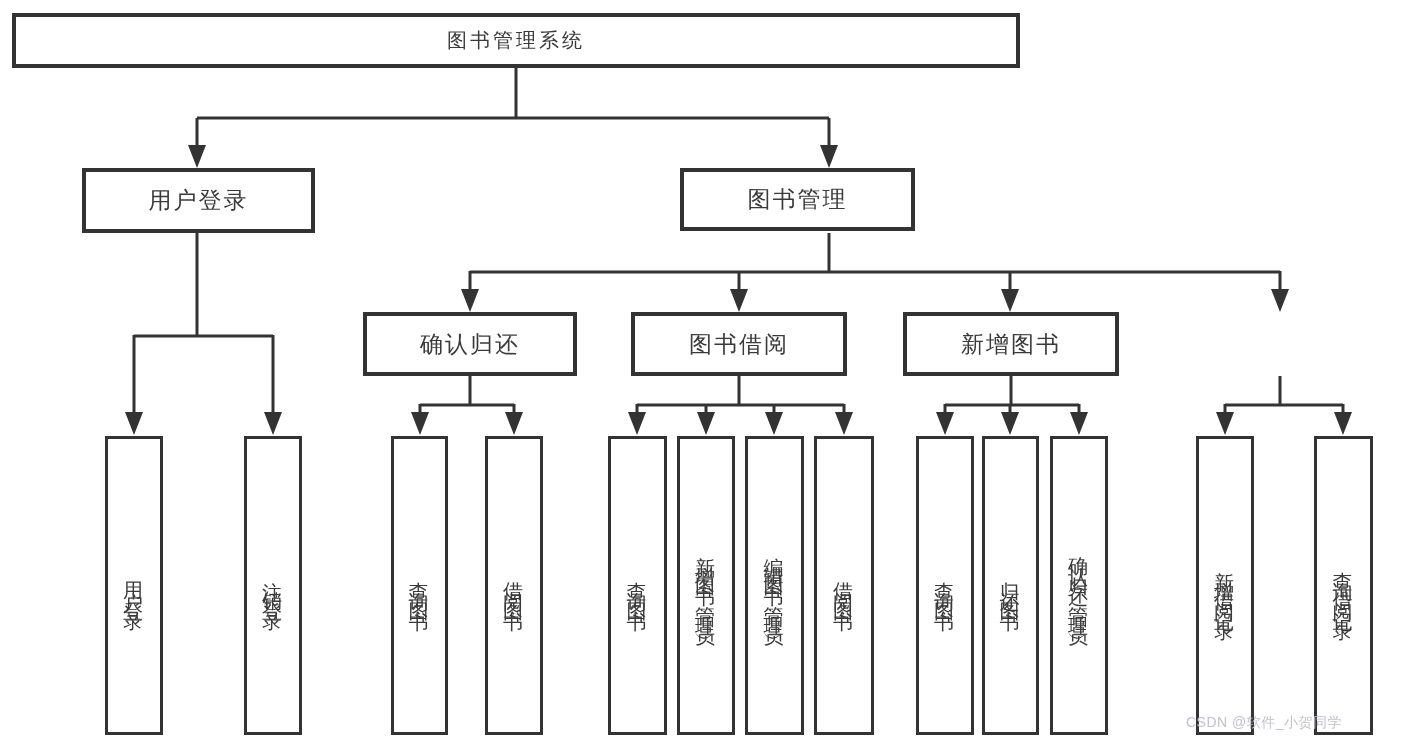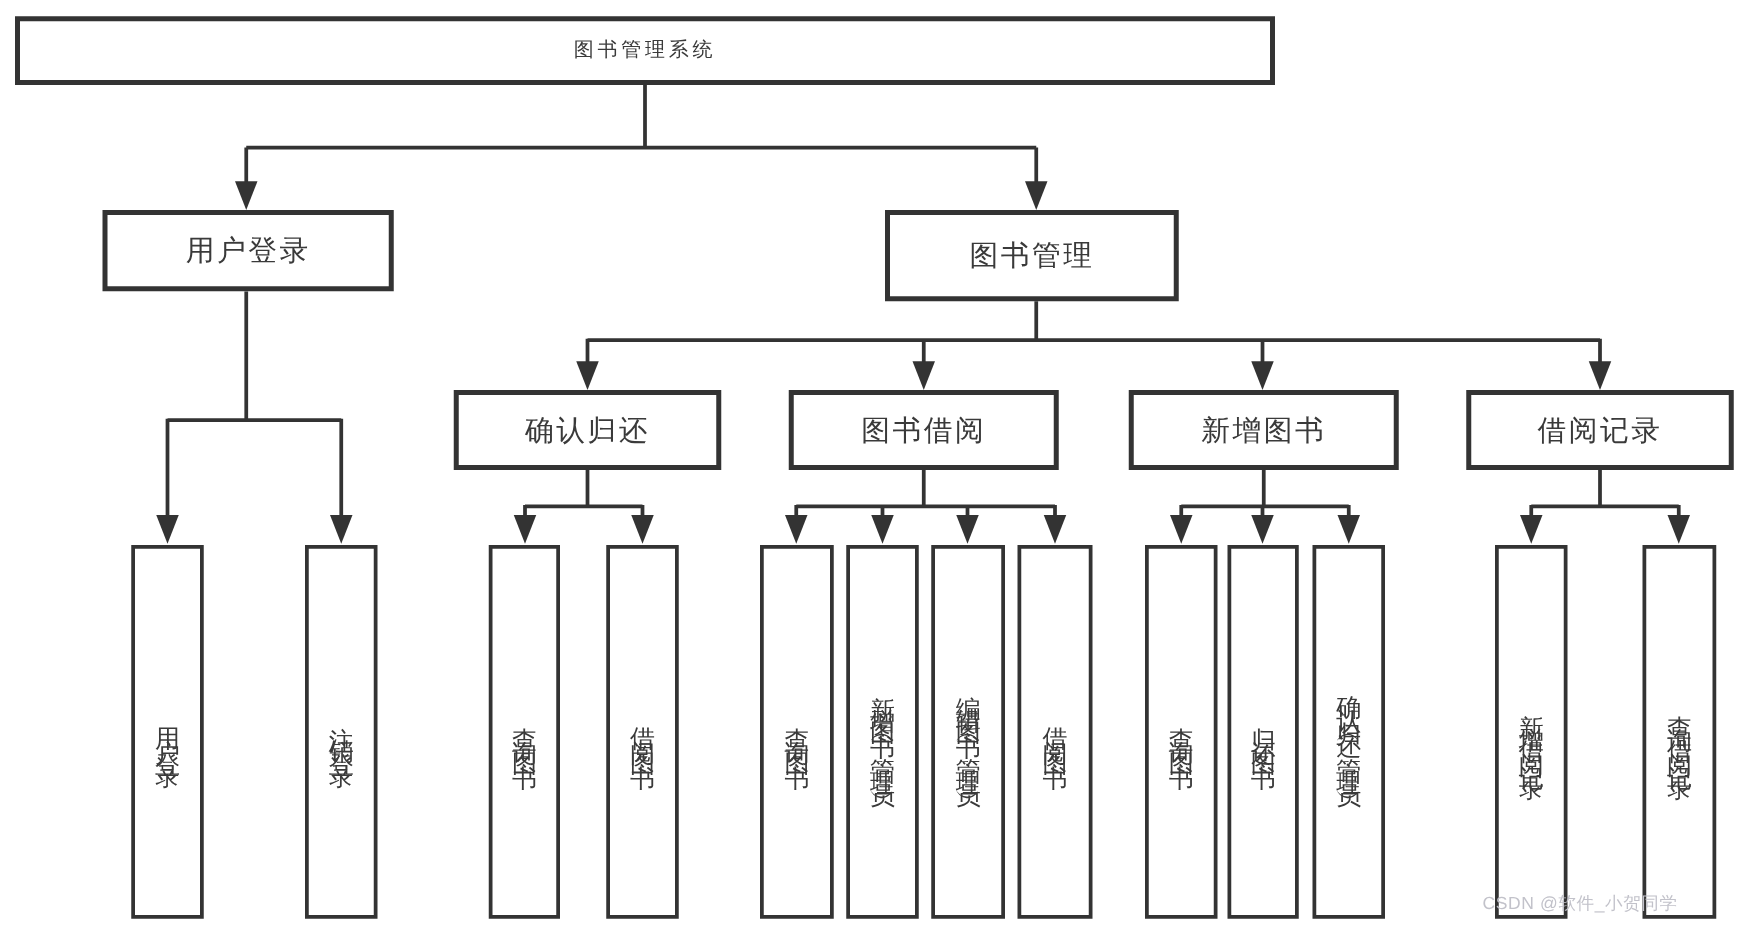--- a/index.html
+++ b/index.html
@@ -24,21 +24,21 @@
     position:absolute;
     box-sizing:border-box;
     border:3px solid var(--line);
     background:#fff;
     display:flex;
     align-items:center;
     justify-content:center;
     z-index:2;
   }
   .lvl{border-width:4px;}
-  .root-label{font-size:16px;letter-spacing:3px;}
+  .root-label{font-size:20px;letter-spacing:3px;}
   .h-label{font-size:23px;letter-spacing:2px;}
   .leaf{
     top:436px;height:299px;
     writing-mode:vertical-rl;
     text-orientation:mixed;
     font-size:20px;
     letter-spacing:10px;
     padding:5px 0;
   }
   .watermark{
@@ -89,35 +89,32 @@
     </g>
   </svg>
 
   <div class="box lvl root-label" style="left:12px;top:13px;width:1008px;height:55px;">
     <span>图书管理系统</span>
   </div>
 
   <div class="box lvl h-label" style="left:82px;top:168px;width:233px;height:65px;">
     <span>用户登录</span>
   </div>
-  <div class="box lvl h-label" style="left:708px;top:168px;width:235px;height:73px;">
+  <div class="box lvl h-label" style="left:680px;top:168px;width:235px;height:63px;">
     <span>图书管理</span>
   </div>
 
   <div class="box lvl h-label" style="left:363px;top:312px;width:214px;height:64px;">
     <span>确认归还</span>
   </div>
   <div class="box lvl h-label" style="left:631px;top:312px;width:216px;height:64px;">
     <span>图书借阅</span>
   </div>
   <div class="box lvl h-label" style="left:903px;top:312px;width:216px;height:64px;">
     <span>新增图书</span>
-  </div>
-  <div class="box lvl h-label" style="left:1173px;top:312px;width:214px;height:64px;">
-    <span>借阅记录</span>
   </div>
 
   <div class="box leaf" style="left:105px;width:58px;">
     <span>用户登录</span>
   </div>
   <div class="box leaf" style="left:244px;width:58px;">
     <span>注销登录</span>
   </div>
 
   <div class="box leaf" style="left:391px;width:57px;">

